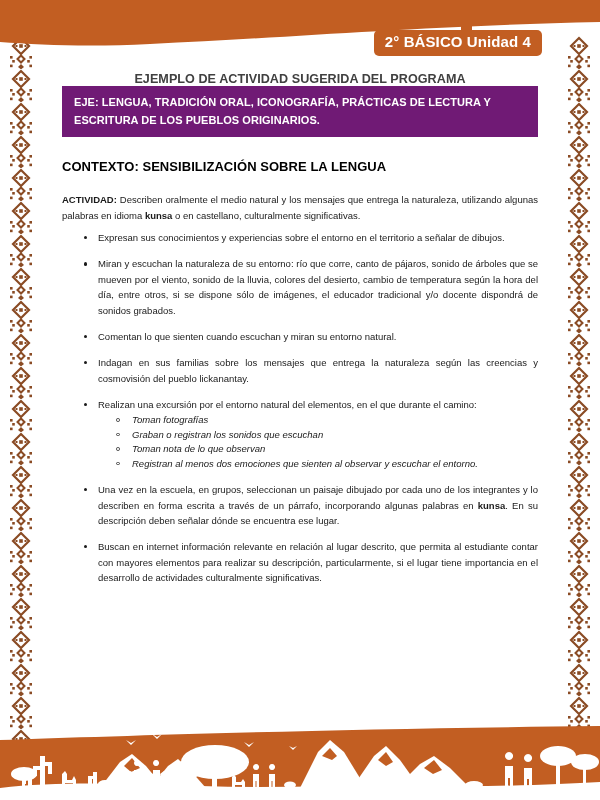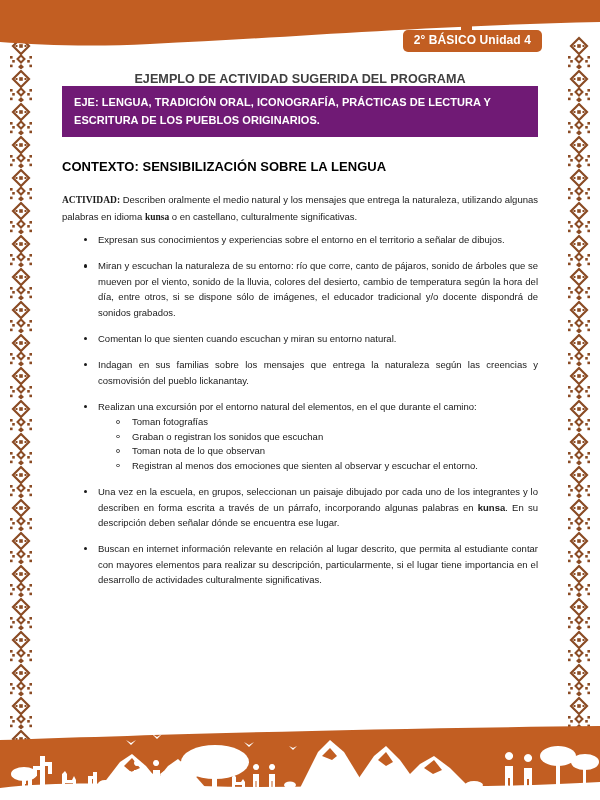--- a/index.html
+++ b/index.html
@@ -32,21 +32,21 @@
     z-index: 4;
   }
   .header-band svg { display: block; }
 
   .unit-badge {
     position: absolute;
     top: 30px;
     right: 58px;
     background: #c25e22;
     color: #ffffff;
-    font-size: 12px;
+    font-size: 15px;
     font-weight: bold;
     letter-spacing: .1px;
     padding: 4px 11px 5px 11px;
     border-radius: 5px;
     z-index: 6;
     white-space: nowrap;
     line-height: 1.1;
   }
   .badge-tab {
     position: absolute;
@@ -107,21 +107,21 @@
     letter-spacing: .05px;
   }
 
   .para {
     font-size: 9.5px;
     line-height: 1.62;
     text-align: justify;
     margin-top: 18px;
     color: #1a1a1a;
   }
-  .para b { font-weight: bold; font-family: Liberation Serif, serif; }
+  .para b { font-weight: bold; }
 
   .ejemplos-label {
     font-size: 9.5px;
     margin-top: 16px;
     color: #1a1a1a;
   }
 
   ul.bullets {
     list-style: none;
     margin: 7px 0 0 0;
@@ -145,20 +145,21 @@
     height: 3.2px;
     background: #1a1a1a;
     border-radius: 50%;
   }
   ul.bullets > li b { font-weight: bold; }
 
   ul.subbullets {
     list-style: none;
     margin: 1px 0 0 0;
     padding: 0;
+    font-style: italic;
   }
   ul.subbullets > li {
     position: relative;
     padding-left: 34px;
     font-size: 9.5px;
     line-height: 1.52;
     text-align: left;
     margin: 0;
     color: #1a1a1a;
   }

